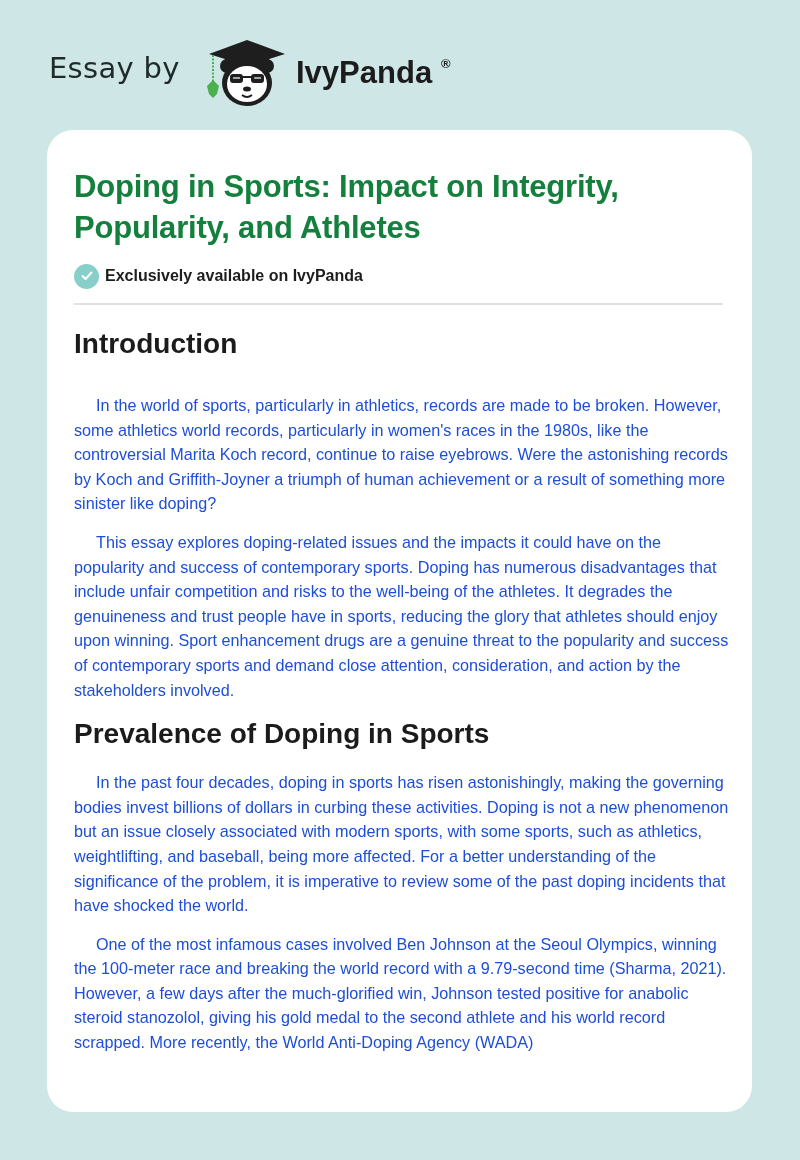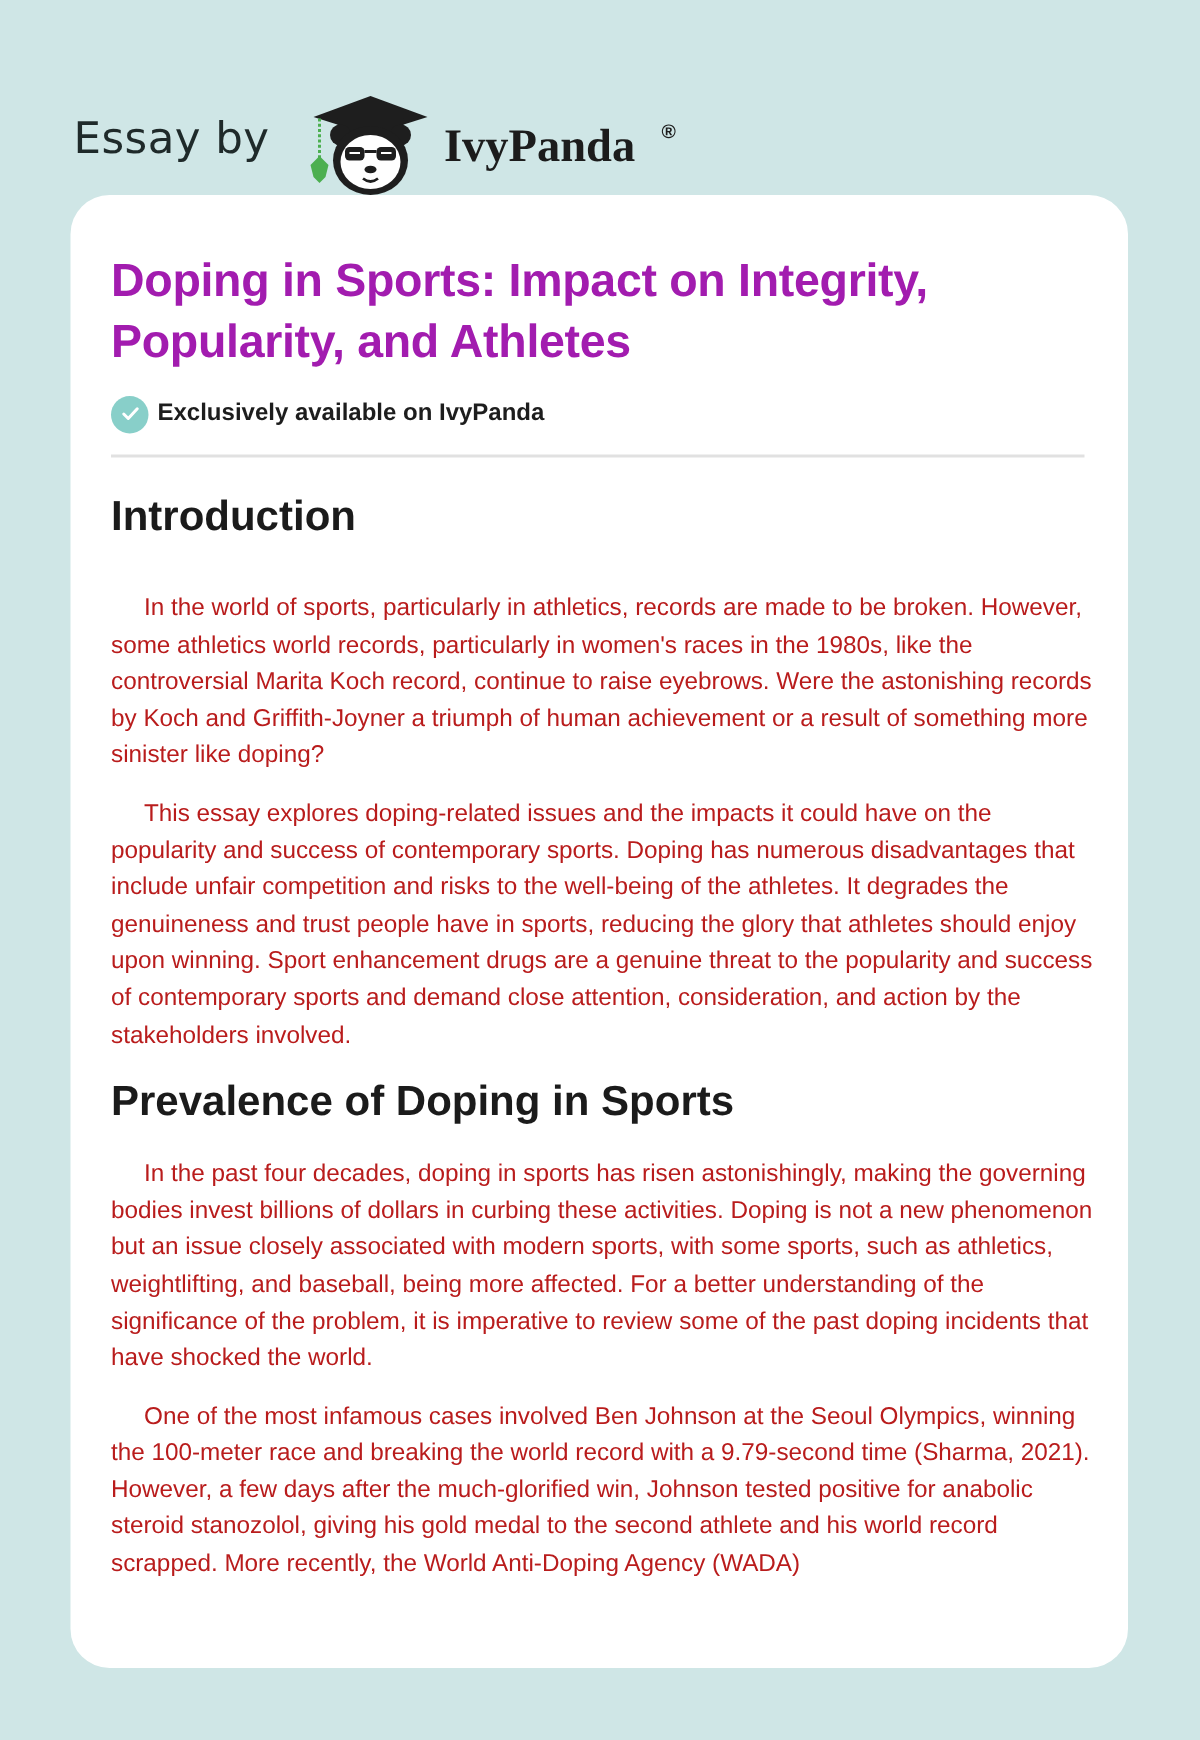--- a/index.html
+++ b/index.html
@@ -5,47 +5,47 @@
   * { box-sizing: border-box; margin: 0; padding: 0; }
   html, body { width: 800px; height: 1160px; }
   body {
     background: #cfe6e6;
     font-family: "Liberation Sans", sans-serif;
     color: #222;
     position: relative;
     overflow: hidden;
   }
   .header {
-    position: absolute; left: 0; top: 0; width: 708px; height: 130px; margin-top: 24px;
+    position: absolute; left: 0; top: 0; width: 708px; height: 130px;
   }
   .essay-by {
     position: absolute; left: 49px; top: 51px;
     font-family: "DejaVu Sans", sans-serif;
     font-size: 29px; color: #1f2a2a; letter-spacing: 0.3px;
   }
   .logo-panda {
     position: absolute; left: 203px; top: 36px; width: 86px; height: 72px;
   }
   .logo-text {
     position: absolute; left: 296px; top: 55px;
-    font-family: Liberation Serif, serif;
+    font-family: Liberation Sans, sans-serif;
     font-weight: bold; font-size: 31px; color: #1c1c1c;
   }
   .logo-reg {
     position: absolute; left: 441px; top: 56px;
     font-family: "Liberation Sans", sans-serif;
     font-size: 13px; font-weight: bold; color: #1c1c1c;
   }
   .card {
     position: absolute; left: 47px; top: 130px; width: 705px; height: 982px;
     background: #ffffff; border-radius: 26px; overflow: hidden;
   }
   .title {
     position: absolute; left: 27px; top: 36px; width: 660px;
-    font-size: 31px; font-weight: bold; line-height: 41px; color: #a21caf;
+    font-size: 31px; font-weight: bold; line-height: 41px; color: #15803d;
     letter-spacing: -0.2px;
   }
   .exclusive {
     position: absolute; left: 27px; top: 134px; height: 24px;
     display: flex; align-items: center;
   }
   .check-badge {
     width: 25px; height: 25px; border-radius: 50%;
     background: #88cfc9; display: flex; align-items: center; justify-content: center;
     margin-right: 6px;
@@ -56,21 +56,21 @@
   }
   .content {
     position: absolute; left: 27px; top: 196px; width: 655px;
   }
   h2 {
     font-size: 28px; font-weight: bold; color: #1b1b1b; line-height: 36px;
   }
   h2.intro { margin-bottom: 31px; }
   h2.sec { margin-top: 2px; margin-bottom: 18px; }
   p {
-    font-size: 16.2px; line-height: 24.6px; color: #b91c1c;
+    font-size: 16.2px; line-height: 24.6px; color: #1d4ed8;
     text-indent: 22px; margin-bottom: 14px;
   }
 </style>
 </head>
 <body>
 
 <div class="header">
   <div class="essay-by">Essay by</div>
   <svg class="logo-panda" viewBox="0 0 86 72">
 

